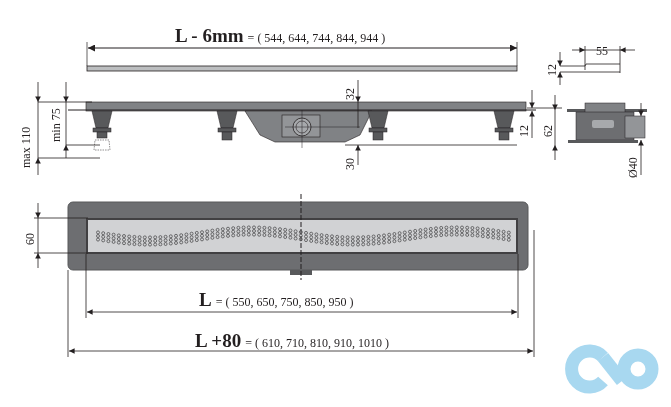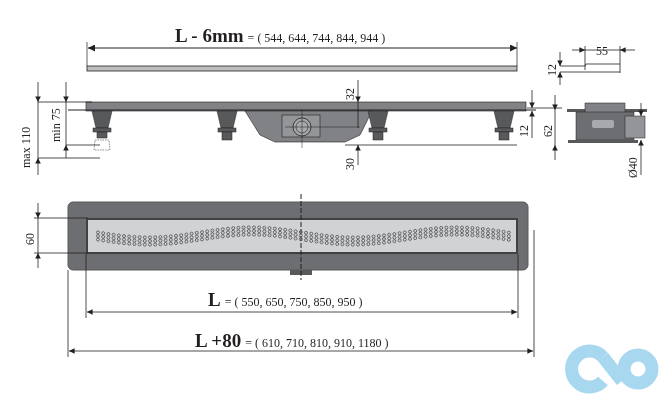--- a/index.html
+++ b/index.html
@@ -382,27 +382,27 @@
     <path d="M603,357 A18,18 0 1 0 603,381"></path>
     <path d="M603,357 L622,381"></path>
     <circle cx="638" cy="369" r="14"></circle>
   </g>
 </svg>
 
 <div class="lbl" style="left:175px;top:26px;">
   <span class="big">L - 6mm</span>
   <span class="small">= ( 544, 644, 744, 844, 944 )</span>
 </div>
-<div class="lbl" style="left:208px;top:290px;">
+<div class="lbl" style="left:199px;top:290px;">
   <span class="big">L</span>
   <span class="small">= ( 550, 650, 750, 850, 950 )</span>
 </div>
 <div class="lbl" style="left:195px;top:331px;">
   <span class="big">L +80</span>
-  <span class="small">= ( 610, 710, 810, 910, 1180 )</span>
+  <span class="small">= ( 610, 710, 810, 910, 1010 )</span>
 </div>
 
 <div class="lbl dim rot" style="left:20px;top:168px;">max 110</div>
 <div class="lbl dim rot" style="left:50px;top:142px;">min 75</div>
 <div class="lbl dim rot" style="left:344px;top:100px;">32</div>
 <div class="lbl dim rot" style="left:344px;top:170px;">30</div>
 <div class="lbl dim rot" style="left:518px;top:137px;">12</div>
 <div class="lbl dim rot" style="left:542px;top:137px;">62</div>
 <div class="lbl dim" style="left:596px;top:35px;margin-top:10px;">55</div>
 <div class="lbl dim rot" style="left:546px;top:76px;">12</div>

